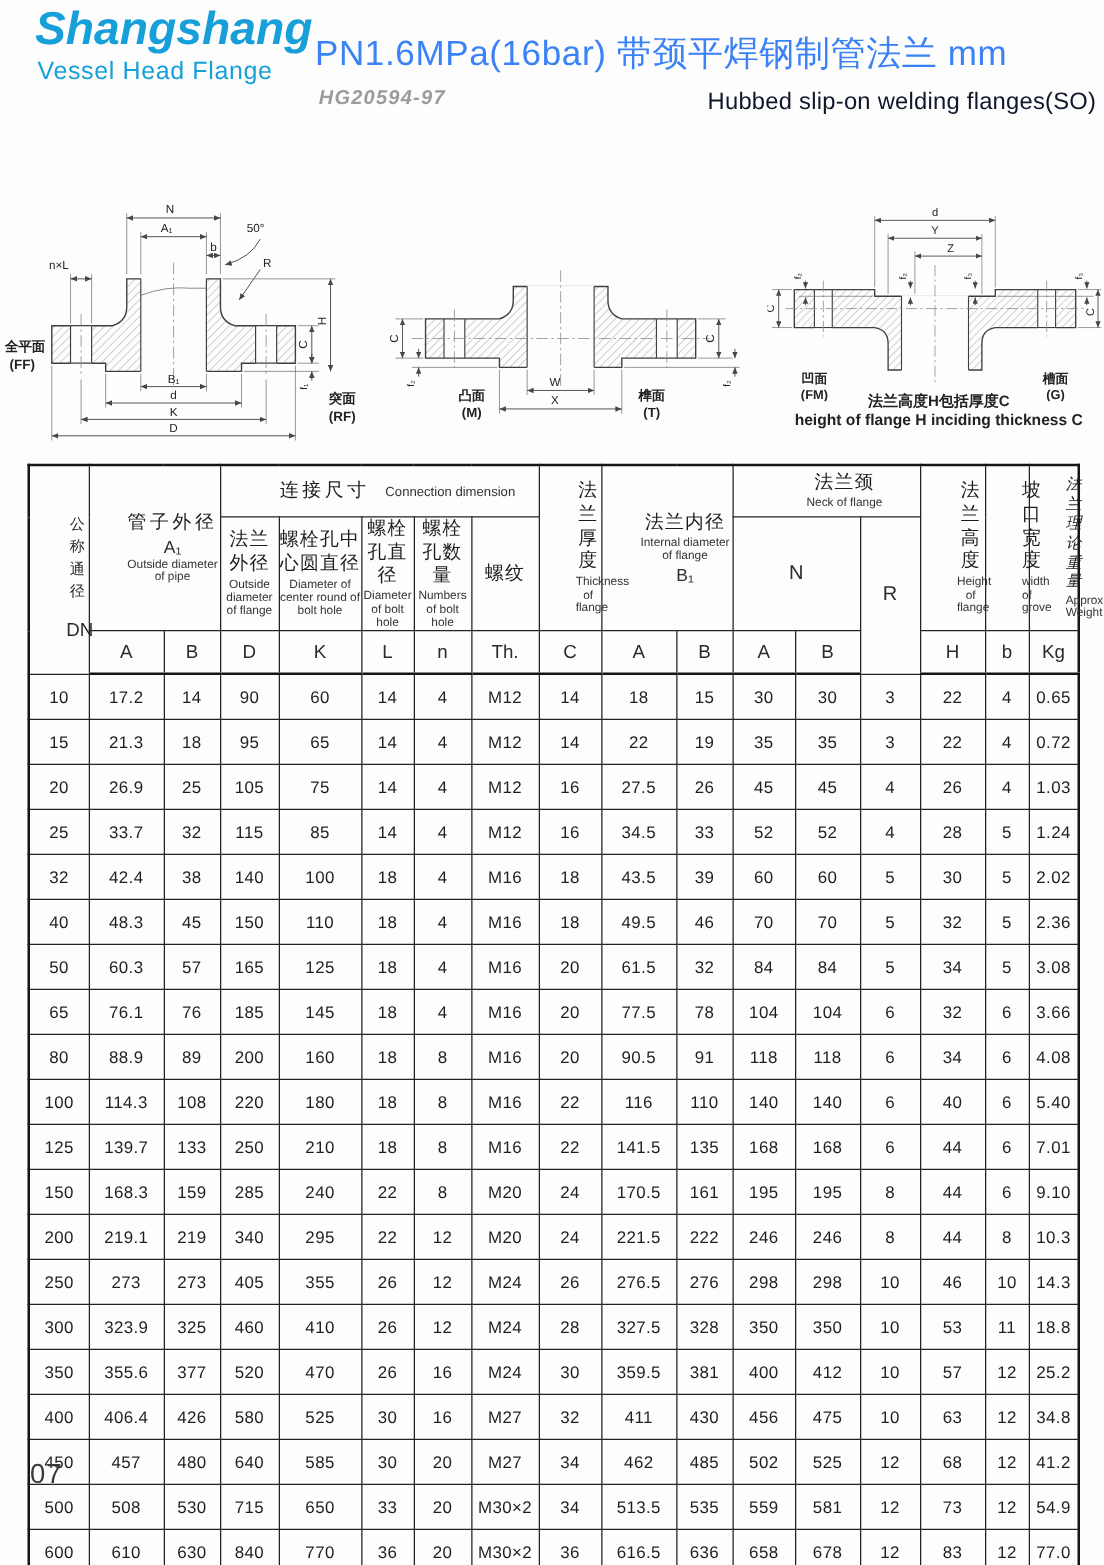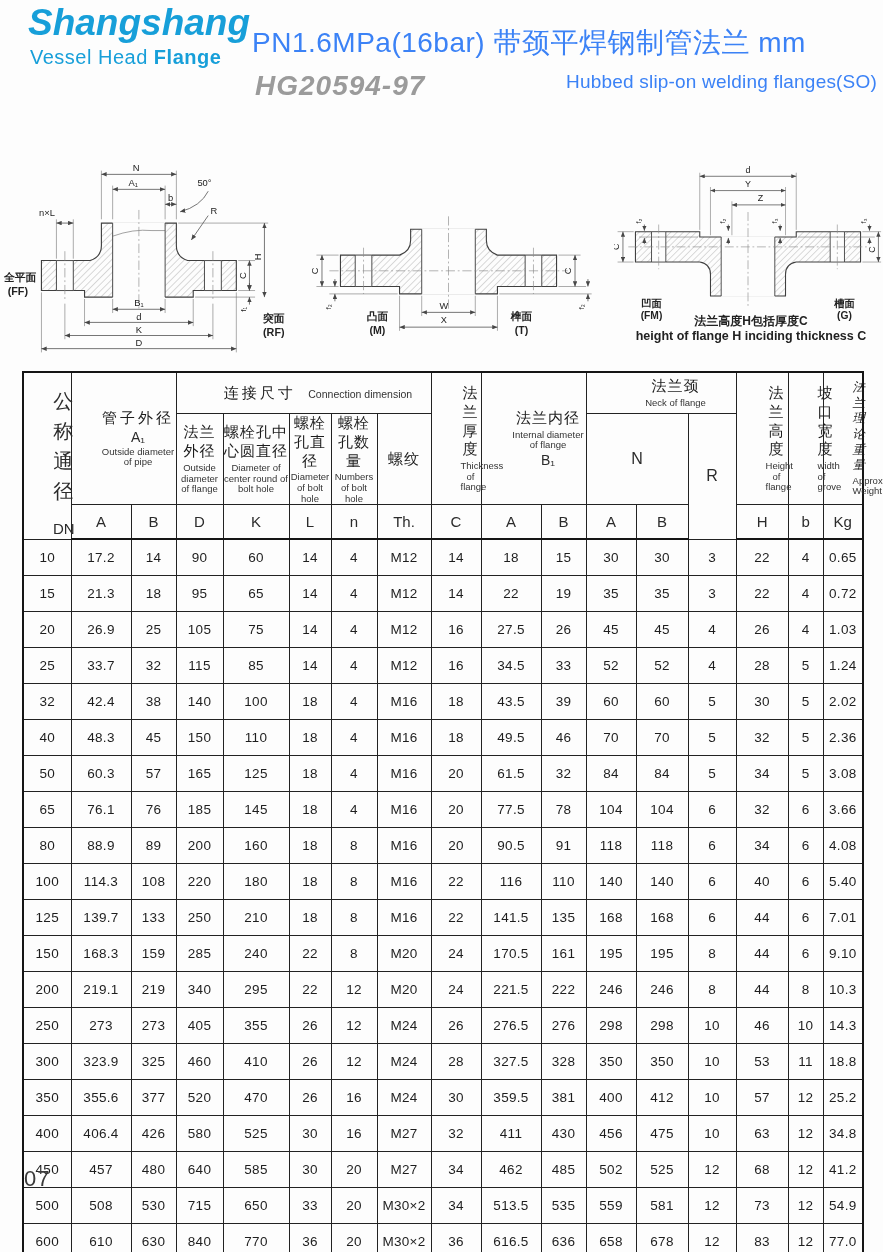--- a/index.html
+++ b/index.html
@@ -4,24 +4,24 @@
 <style>
   html,body{margin:0;padding:0;}
   body{
     width:883px;height:1252px;position:relative;background:#fdfdfd;
     font-family:"Liberation Sans","DejaVu Sans",sans-serif;color:#2b2b2b;overflow:hidden;
   }
   .abs{position:absolute;}
   
   .logo-main{left:28px;top:2px;font-size:37px;font-weight:bold;font-style:italic;color:#179fd9;letter-spacing:0px;}
   .logo-sub{left:30px;top:46px;font-size:20px;color:#179fd9;letter-spacing:.5px;}
-  .logo-sub b{font-weight:bold;margin-top:29px;}
+  .logo-sub b{font-weight:normal;margin-top:29px;}
   .doc-title{left:252px;top:24px;font-size:28px;color:#3b82f6;letter-spacing:.5px;white-space:nowrap;}
-  .doc-standard{left:255px;top:70px;font-size:28px;font-weight:bold;font-style:italic;color:#9b9b9b;letter-spacing:1px;}
-  .doc-subtitle{right:6px;top:71px;font-size:19px;color:#3b82f6;letter-spacing:.2px;}
+  .doc-standard{left:255px;top:70px;font-size:16px;font-weight:bold;font-style:italic;color:#9b9b9b;letter-spacing:1px;}
+  .doc-subtitle{right:6px;top:71px;font-size:19px;color:#0f172a;letter-spacing:.2px;}
   
   svg text{font-family:"Liberation Sans","DejaVu Sans",sans-serif;fill:#222;}
   .dim{stroke:#474747;stroke-width:.8;fill:none;}
   .ext{stroke:#6a6a6a;stroke-width:.6;fill:none;}
   .cl{stroke:#8b8b8b;stroke-width:.7;fill:none;stroke-dasharray:10 3 2 3;}
   .outline{stroke:#3f3f3f;stroke-width:1.2;}
   .edge{stroke:#3f3f3f;stroke-width:1;fill:none;}
   .thin{stroke:#5a5a5a;stroke-width:.6;fill:none;}
   .lbl{font-size:10px;}
   .lbl-s{font-size:8.5px;}
@@ -39,21 +39,21 @@
   table.spec thead tr.r2 th{height:74px;}
   table.spec thead tr.r3 th{height:33px;}
   table.spec thead tr.r3 th{border-bottom:2px solid #151515;font-size:15px;}
   table.spec tbody td{height:35px;font-size:13.5px;letter-spacing:.3px;color:#1e1e1e;}
   .h-cn{font-size:15px;letter-spacing:1px;color:#1c1c1c;line-height:1.25;display:block;}
   .h-cn-sp{letter-spacing:3px;}
   .h-en{font-size:9.5px;color:#333;line-height:1.12;display:block;margin-top:2px;}
   .h-en-inline{font-size:10.5px;color:#333;margin-left:8px;}
   .h-sub{font-size:14px;display:block;margin-top:1px;}
   .h-tight{font-size:12.5px;letter-spacing:0;font-style:italic;}
-  .v-cn{display:block;width:17px;margin:12px auto;font-size:20px;line-height:1.5;letter-spacing:0;}
+  .v-cn{display:block;width:17px;margin:12px auto;font-size:12px;line-height:1.5;letter-spacing:0;}
   .dn-code{display:block;font-size:15px;margin-top:14px;}
   .page-num{left:24px;top:1166px;font-size:22px;color:#3a3a3a;letter-spacing:1px;}
 </style>
 </head>
 <body>
 
 <div class="abs logo-main">Shangshang</div>
 <div class="abs logo-sub"><span>Vessel Head </span><b>Flange</b></div>
 <div class="abs doc-title">PN1.6MPa(16bar) 带颈平焊钢制管法兰  mm</div>
 <div class="abs doc-standard">HG20594-97</div>

